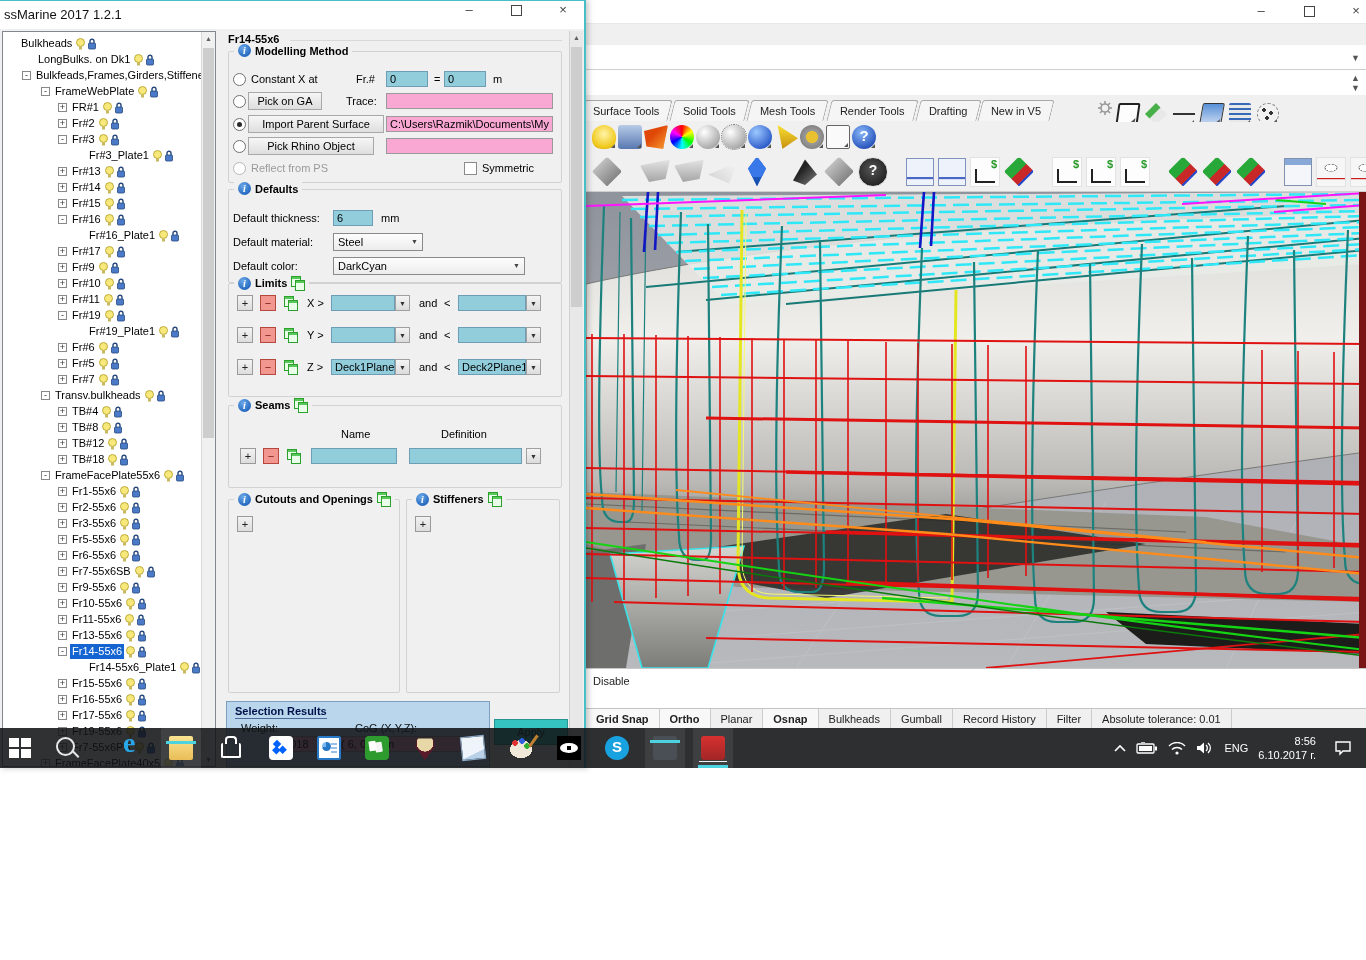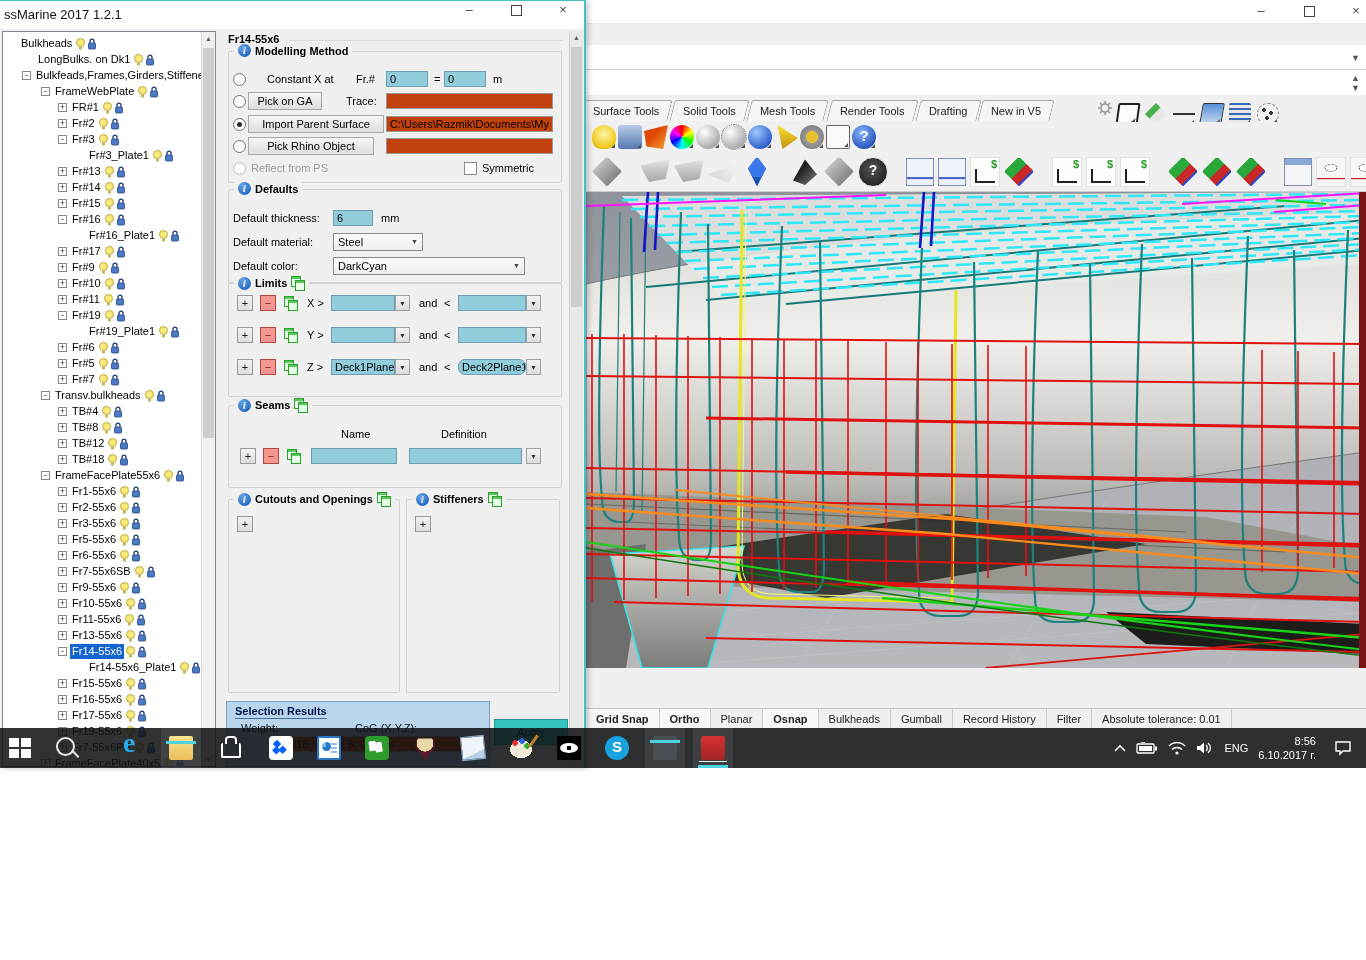--- a/index.html
+++ b/index.html
@@ -104,21 +104,21 @@
   .copy-ico{width:14px;height:14px;position:relative;flex:0 0 auto;}
   .copy-ico::before,.copy-ico::after{content:"";position:absolute;width:8px;height:9px;background:#eaffea;border:1px solid #2ca02c;box-shadow:inset 0 2px 0 #58c858;}
   .copy-ico::before{left:0;top:0;}
   .copy-ico::after{left:4px;top:4px;}
   .frm-lbl{position:absolute;color:#000;}
   .radio{position:absolute;width:13px;height:13px;border-radius:50%;border:1px solid #707070;background:#fff;box-sizing:border-box;}
   .radio.on::after{content:"";position:absolute;left:3px;top:3px;width:5px;height:5px;border-radius:50%;background:#2a2a2a;}
   .radio.dis{border-color:#b8b8b8;}
   .chk{position:absolute;width:13px;height:13px;border:1px solid #8a8a8a;background:#fff;box-sizing:border-box;}
   .pbtn{position:absolute;background:linear-gradient(#f6f6f6,#dedede);border:1px solid #a8a8a8;text-align:center;color:#000;height:18px;line-height:17px;box-sizing:border-box;}
-  .tinput{position:absolute;background:#c2410c;border:1px solid #9a9a9a;height:16px;line-height:15px;padding:0 3px;box-sizing:border-box;white-space:nowrap;overflow:hidden;color:#000;}
+  .tinput{position:absolute;background:#f9a8d4;border:1px solid #9a9a9a;height:16px;line-height:15px;padding:0 3px;box-sizing:border-box;white-space:nowrap;overflow:hidden;color:#000;}
   .binput{background:#92cddc;border:1px solid #6d9eb5;}
   .combo-arrow{position:absolute;background:linear-gradient(#f4f4f4,#dcdcdc);border:1px solid #a0a0a0;width:15px;height:16px;box-sizing:border-box;text-align:center;font-size:7px;line-height:15px;color:#333;}
   .sel-native{position:absolute;height:18px;border:1px solid #8a8a8a;background:linear-gradient(#fdfdfd,#ececec);line-height:16px;padding:0 4px;box-sizing:border-box;color:#000;}
   .sel-native .car{position:absolute;right:4px;top:0;font-size:7px;color:#444;line-height:16px;}
   .mini-btn{position:absolute;width:16px;height:16px;box-sizing:border-box;border:1px solid #9a9a9a;background:linear-gradient(#f2f2f2,#ddd);
     text-align:center;line-height:14px;font-size:11px;color:#222;}
   .mini-btn.red{background:#f2978f;border-color:#b5473f;color:#7a1610;}
   #selres{position:absolute;left:4px;top:670px;width:264px;height:66px;background:#b9d6ec;border:1px solid #7f9fbf;box-sizing:border-box;}
   #selres .hd{position:absolute;left:8px;top:3px;font-weight:bold;color:#00124a;border-bottom:1px solid #4a6a9a;padding-bottom:1px;}
   #selres .lb{position:absolute;color:#111;}
@@ -397,20 +397,23 @@
 
         <g stroke="#ff14ff" stroke-width="2">
           <path d="M0,14 L300,3"></path>
             <path d="M596,12 L780,1"></path>
             <path d="M688,20 L780,13"></path>
         </g>
         <rect x="773" y="0" width="7" height="476" fill="#7a1515"></rect>
       </svg>
     </div>
 
+    <div id="rh-disable" class="abs">
+      <div class="dtext">Disable</div>
+    </div>
     <div id="rh-status" class="abs">
 
     <div class="sb-cell b">Grid Snap</div>
         <div class="sb-cell b">Ortho</div>
         <div class="sb-cell">Planar</div>
         <div class="sb-cell b">Osnap</div>
         <div class="sb-cell">Bulkheads</div>
         <div class="sb-cell">Gumball</div>
         <div class="sb-cell">Record History</div>
         <div class="sb-cell">Filter</div>
@@ -1256,21 +1259,21 @@
     <div id="form" class="abs">
       <div class="ptitle">Fr14-55x6</div>
       <div class="ptitle-line"></div>
 
       <div class="grp" style="left:6px;top:20px;width:332px;height:130px;">
         <div class="grp-hd">
             <span class="info-ico">i</span>
             <span>Modelling Method</span>
           </div>
         <div class="radio" style="left:4px;top:21px;"></div>
-        <div class="frm-lbl" style="left:22px;top:21px;margin-left:16px;">Constant X at</div>
+        <div class="frm-lbl" style="left:22px;top:21px;">Constant X at</div>
         <div class="frm-lbl" style="left:127px;top:21px;">Fr.#</div>
         <div class="tinput binput" style="left:157px;top:19px;width:42px;">0</div>
         <div class="frm-lbl" style="left:205px;top:21px;">=</div>
         <div class="tinput binput" style="left:215px;top:19px;width:42px;">0</div>
         <div class="frm-lbl" style="left:264px;top:21px;">m</div>
 
         <div class="radio" style="left:4px;top:43px;"></div>
         <div class="pbtn" style="left:19px;top:40px;width:74px;">Pick on GA</div>
         <div class="frm-lbl" style="left:117px;top:43px;">Trace:</div>
         <div class="tinput" style="left:157px;top:41px;width:167px;"></div>
@@ -1339,21 +1342,21 @@
 
             <div style="position:relative;height:23px;margin-top:9px;">
               <div class="mini-btn" style="left:8px;top:2px;">+</div>
               <div class="mini-btn red" style="left:31px;top:2px;">−</div>
               <span class="copy-ico" style="position:absolute;left:55px;top:3px;"></span>
               <div class="frm-lbl" style="left:78px;top:4px;">Z &gt;</div>
               <div class="tinput binput" style="left:102px;top:2px;width:64px;">Deck1Plane2</div>
               <div class="combo-arrow" style="left:166px;top:2px;">▼</div>
               <div class="frm-lbl" style="left:190px;top:4px;">and</div>
               <div class="frm-lbl" style="left:215px;top:4px;">&lt;</div>
-              <div class="tinput binput" style="left:229px;top:2px;width:68px;border-radius:7px;">Deck2Plane1</div>
+              <div class="tinput binput" style="left:229px;top:2px;width:68px;">Deck2Plane1</div>
               <div class="combo-arrow" style="left:297px;top:2px;">▼</div>
             </div>
           </div>
       </div>
 
       <div class="grp" style="left:6px;top:374px;width:332px;height:81px;">
         <div class="grp-hd">
             <span class="info-ico">i</span>
             <span>Seams</span>
             <span class="copy-ico"></span>

